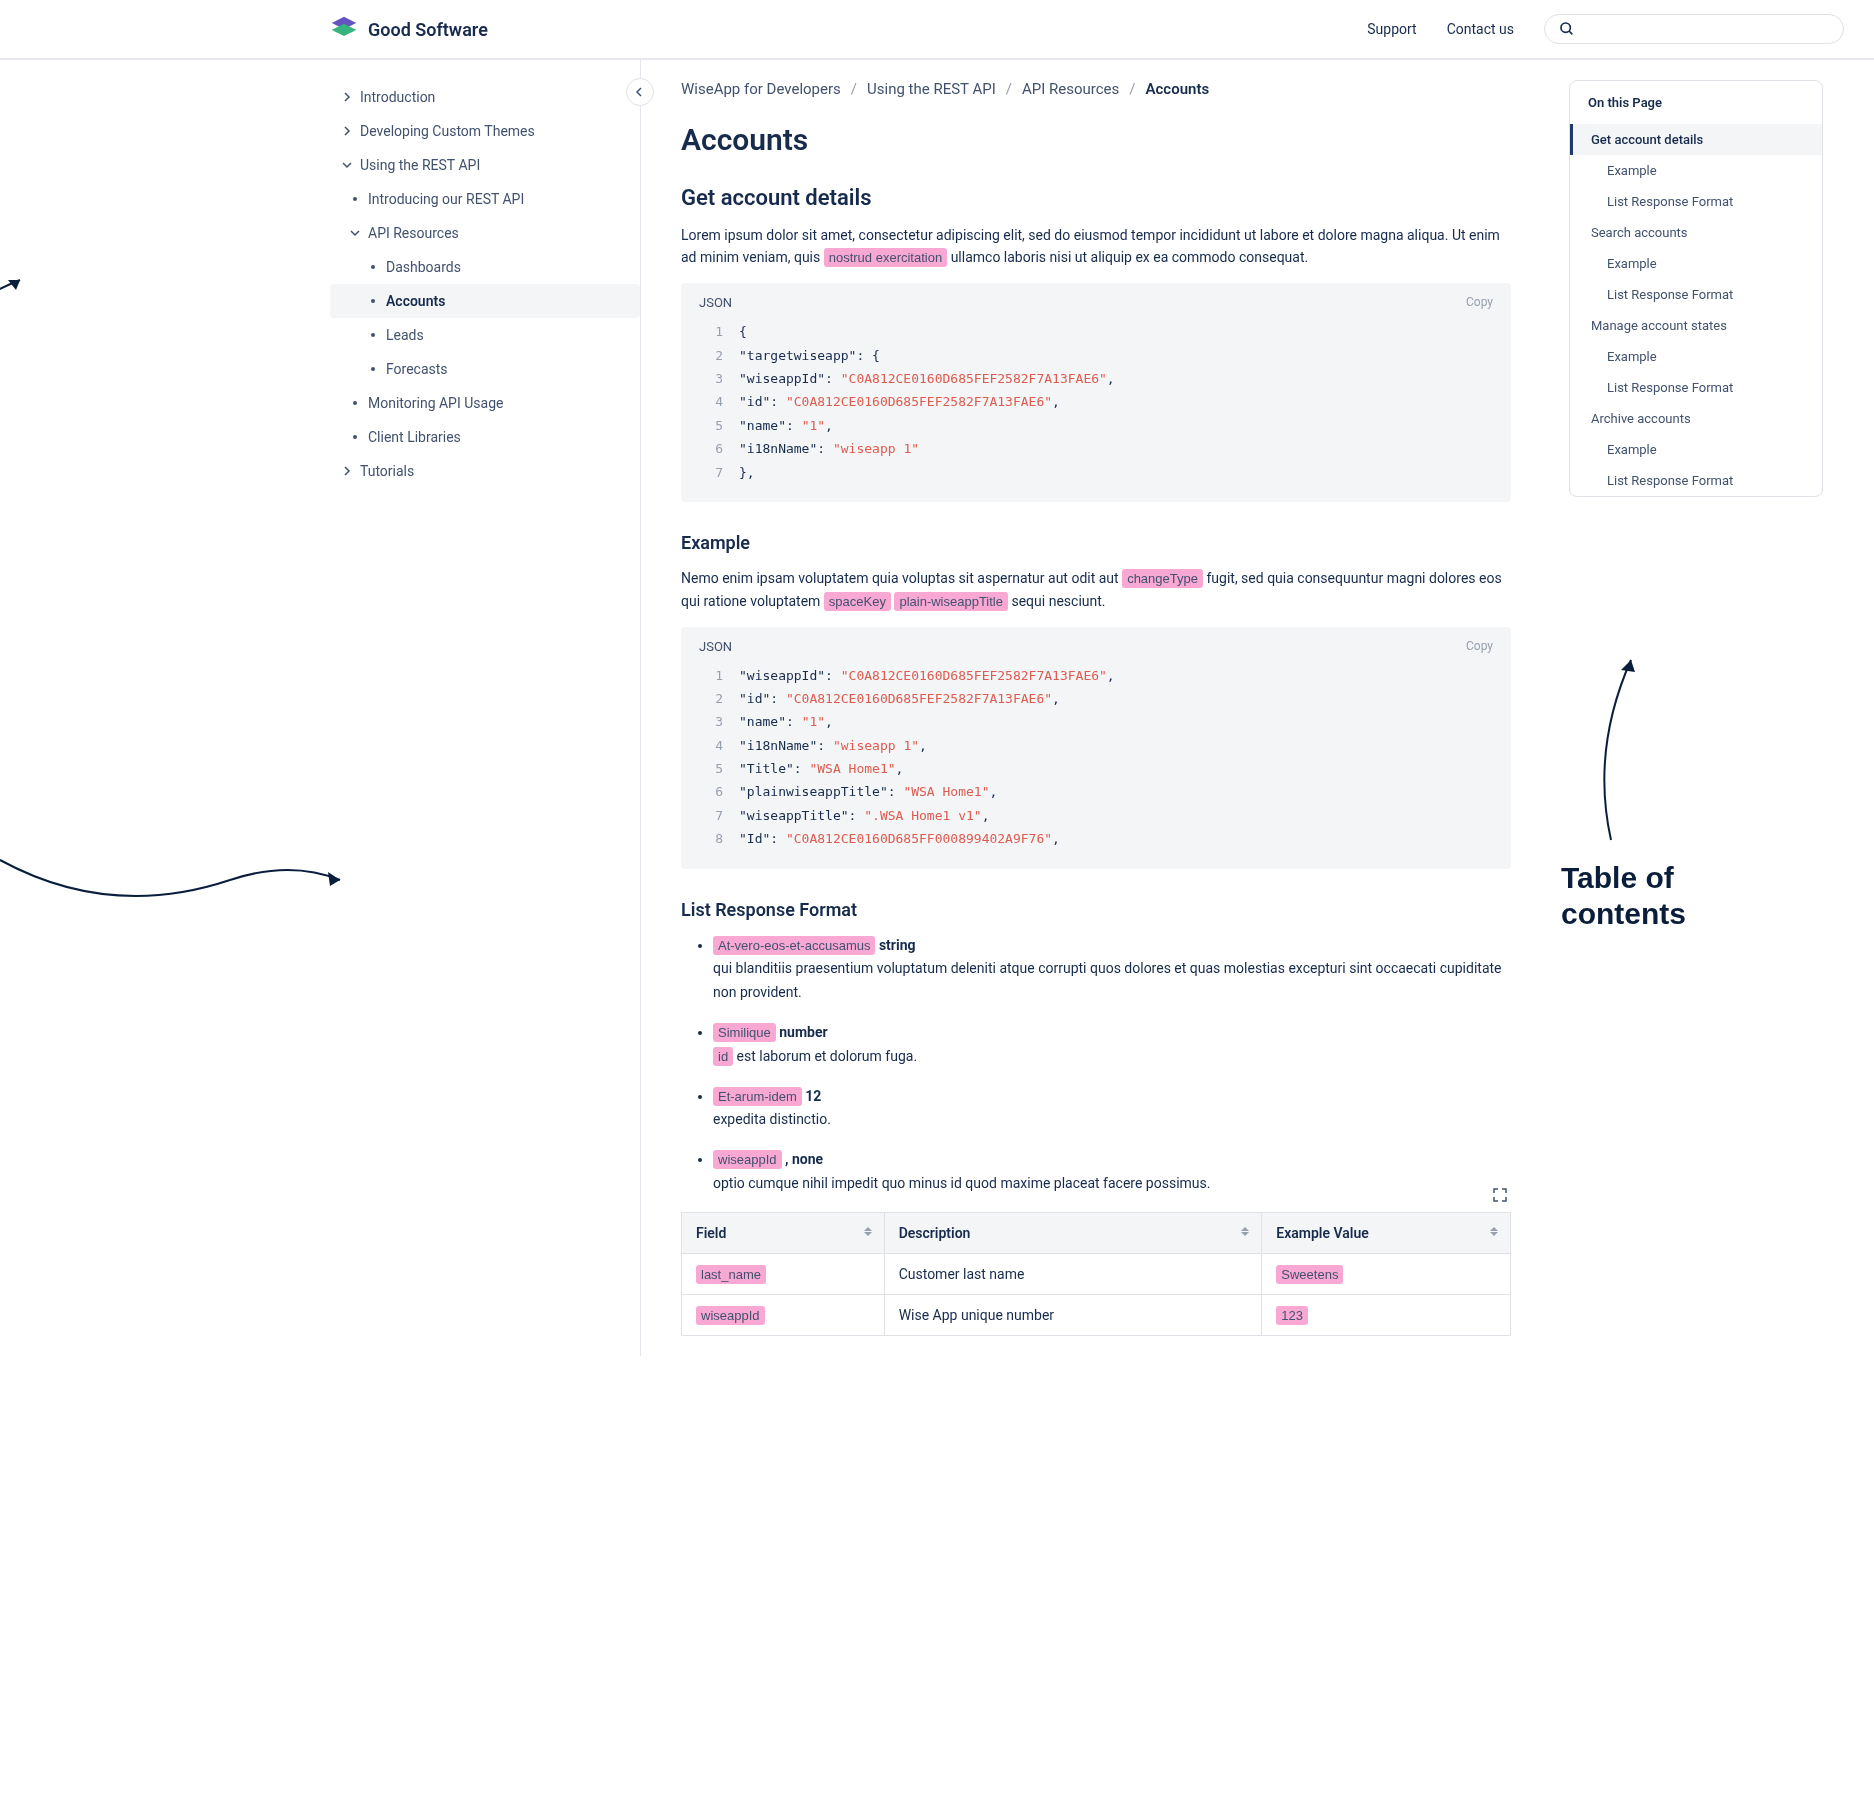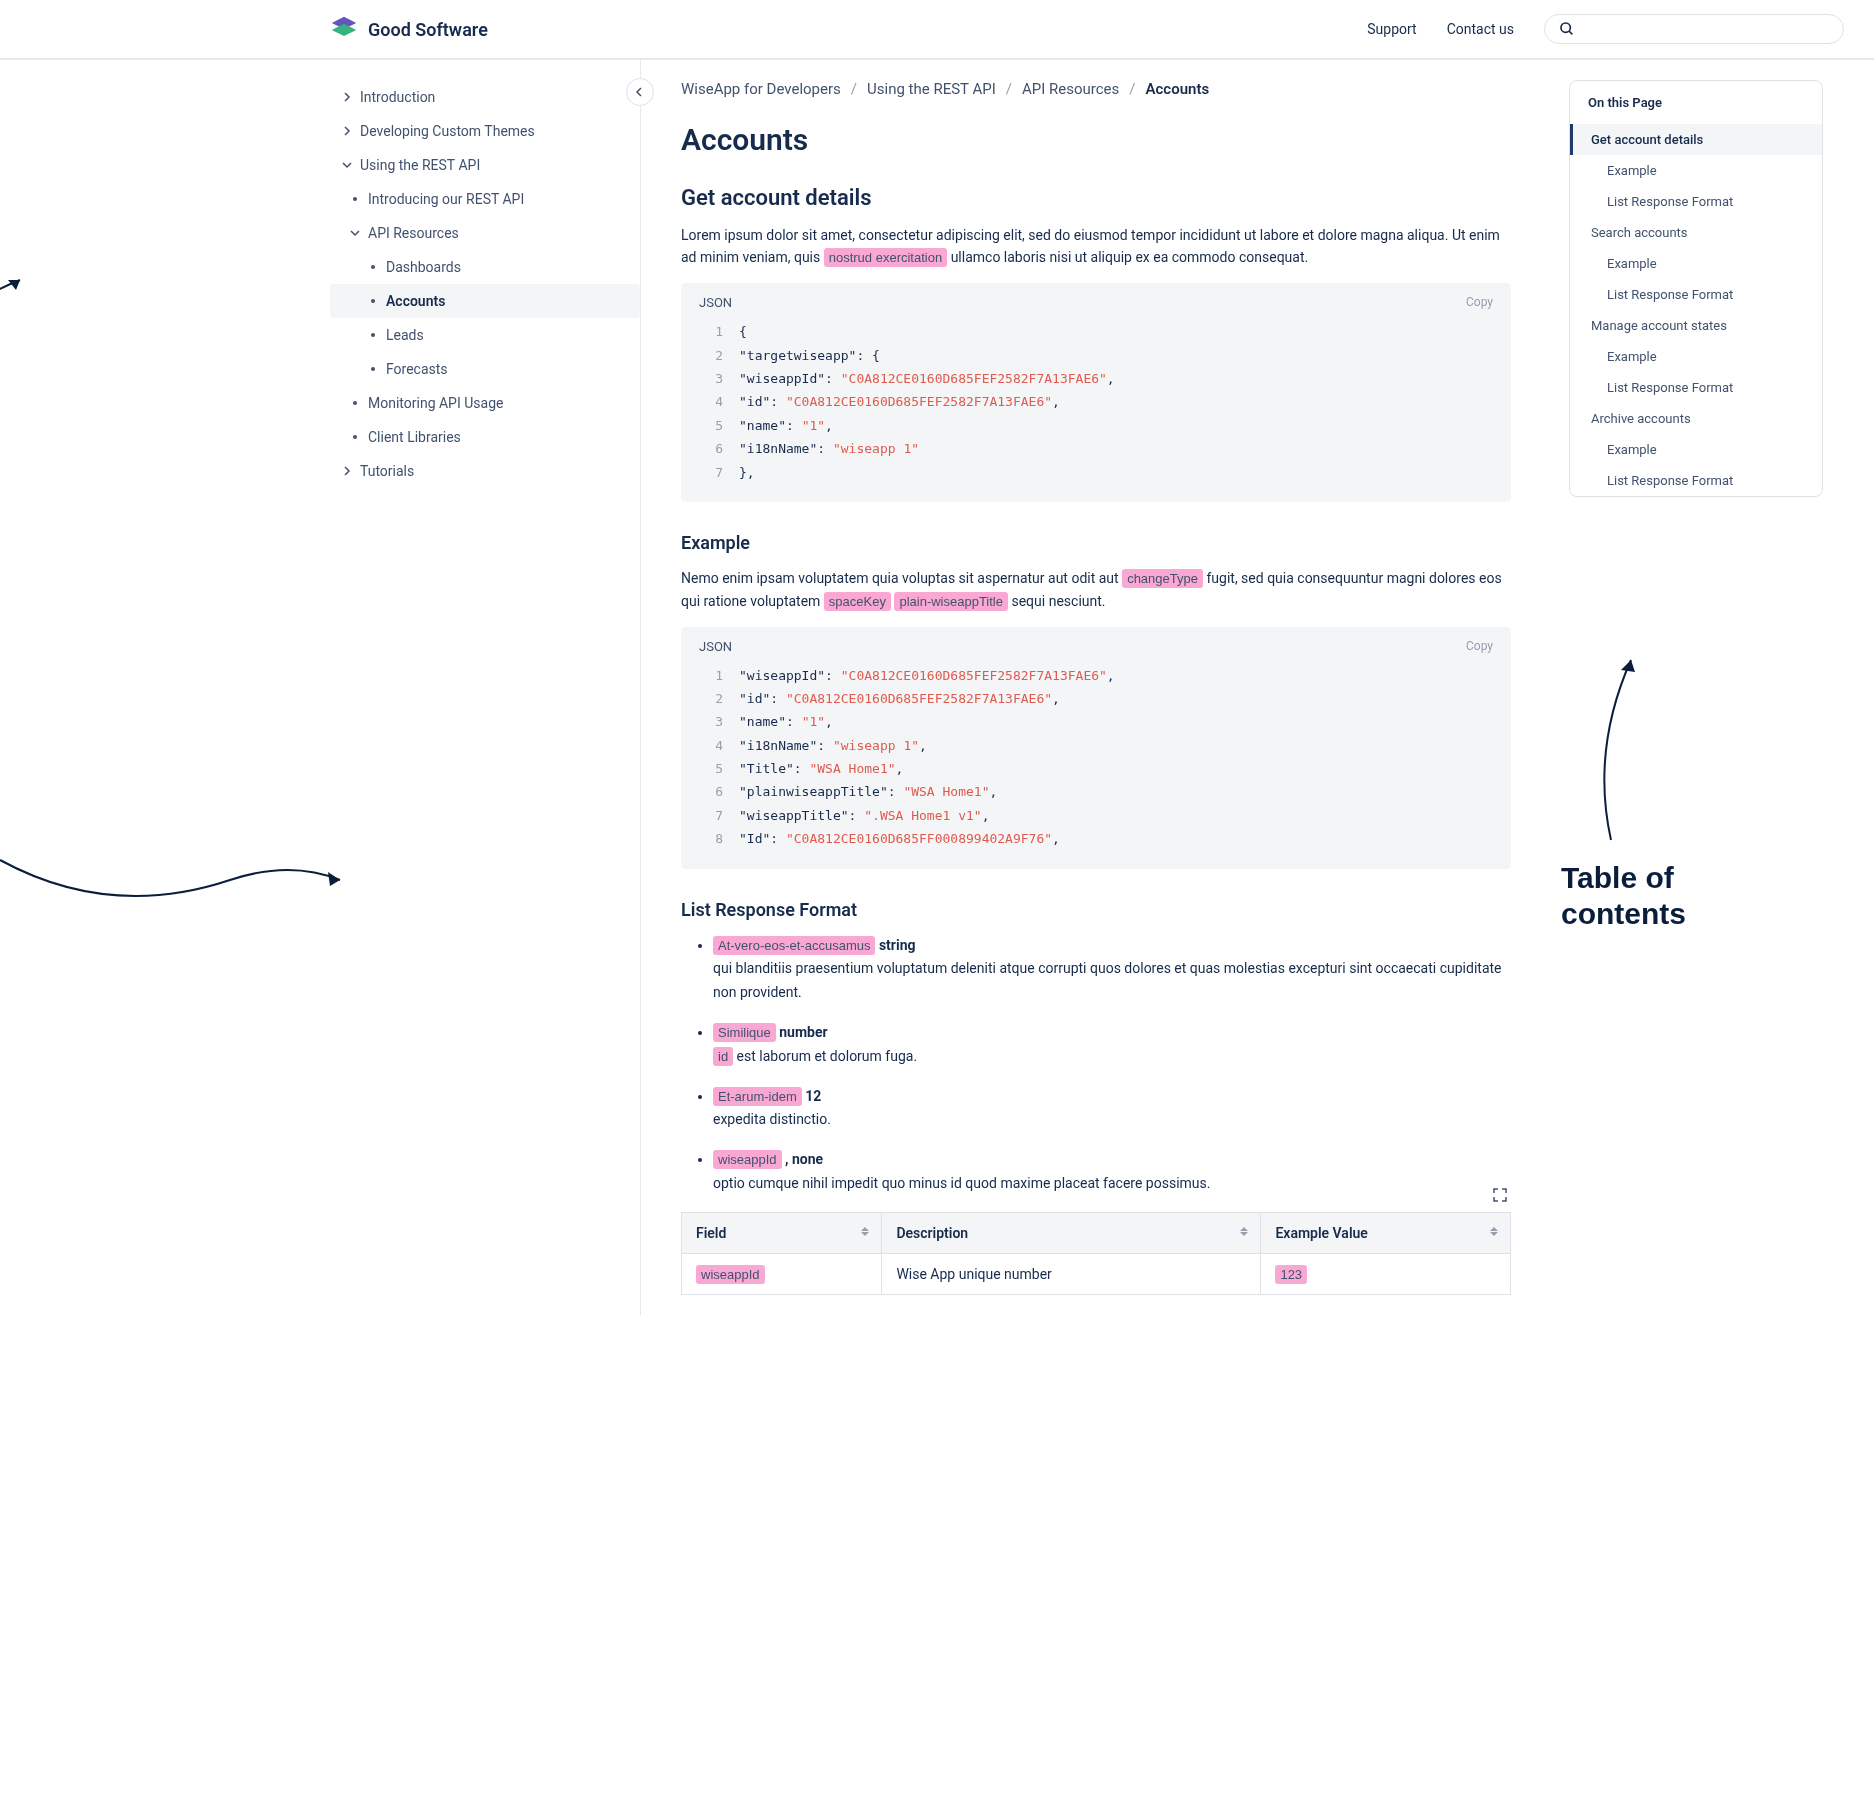--- a/index.html
+++ b/index.html
@@ -288,20 +288,25 @@
                   <span class="sort-down"></span>
                 </span></th>
           <th><span>Example Value</span><span class="sort-icon">
                   <span class="sort-up"></span>
                   <span class="sort-down"></span>
                 </span></th>
         </tr>
           </thead>
         <tbody id="tbody">
             <tr>
+              <td><span class="inline-code">last_name</span></td>
+              <td>Customer last name</td>
+              <td><span class="inline-code">Sweetens</span></td>
+            </tr>
+            <tr>
               <td><span class="inline-code">wiseappId</span></td>
               <td>Wise App unique number</td>
               <td><span class="inline-code">123</span></td>
             </tr>
           </tbody>
       </table>
     </div>
   </div>
 
   <div class="toc" style="position:relative">

